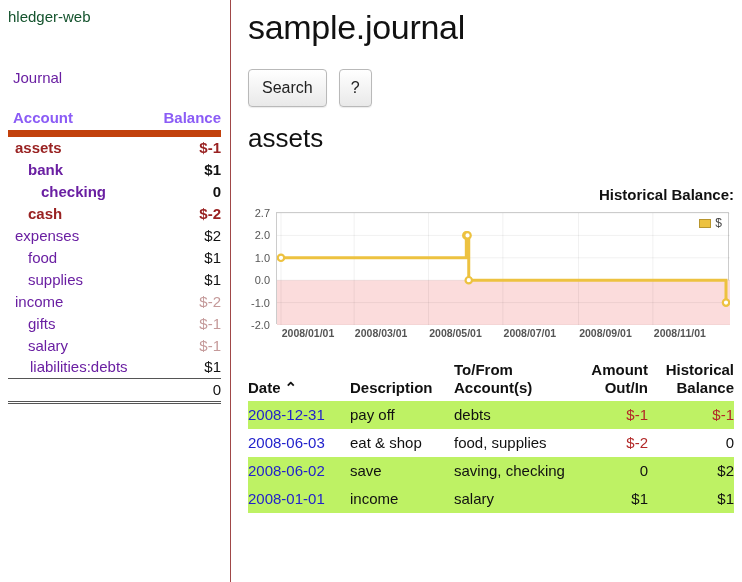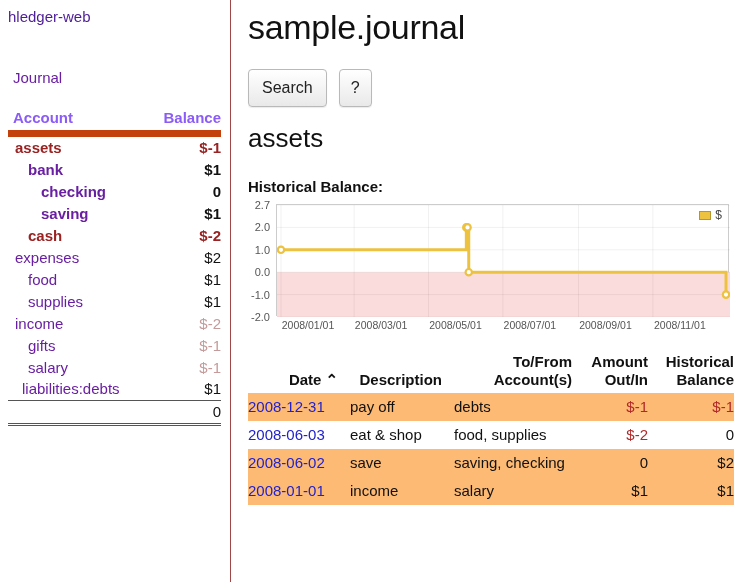--- a/index.html
+++ b/index.html
@@ -6,21 +6,21 @@
   html,body { margin:0; padding:0; }
   body {
     width:742px; height:582px; overflow:hidden;
     font-family:"Liberation Sans", sans-serif;
     font-size:15px; color:#111; background:#fff;
   }
   .page { display:flex; width:742px; height:582px; }
 
   
   .sidebar { flex:0 0 231px; width:231px; border-right:1px solid #a04848; padding:6px 9px 0 8px; }
-  .brand { color:#4c1d95; font-size:15px; text-decoration:none; display:inline-block; margin-top:2px; }
+  .brand { color:#14532d; font-size:15px; text-decoration:none; display:inline-block; margin-top:2px; }
   .journal-link { display:inline-block; margin:44px 0 0 5px; color:#6a1fa2; text-decoration:none; }
   .acct-table { width:100%; border-collapse:collapse; margin-top:21px; margin-left:0; font-size:15px; }
   .acct-table th { font-weight:700; text-align:left; padding:2px 0 4px 5px; border-bottom:7px solid #c2410c; color:#8b5cf6; }
   .acct-table th.r { text-align:right; padding-right:0; }
   .acct-table td { padding:2px 0; height:22px; }
   .acct-table td.bal { text-align:right; white-space:nowrap; }
   .acct { color:#6a1fa2; text-decoration:none; display:inline-block; }
   .acct.neg { color:#992222; }
   .bold { font-weight:bold; }
   .bal.neg { color:#992222; }
@@ -34,43 +34,43 @@
   .search-box { position:relative; width:352px; }
   .search-input { width:100%; height:38px; border:1px solid #ccc; border-radius:4px;
     padding:6px 28px 6px 12px; font-size:16px; color:#333; font-family:inherit;
     box-shadow:inset 0 1px 1px rgba(0,0,0,.08); outline:none; }
   .clear-icon { position:absolute; right:9px; top:8px; color:#c2c2c2; font-size:17px; cursor:pointer; line-height:1.2; }
   .btn { height:38px; border:1px solid #b9b9b9; border-radius:4px;
     background:linear-gradient(#ffffff,#e9e9e9); font-size:16px; color:#222;
     padding:0 13px; font-family:inherit; box-shadow:0 1px 1px rgba(0,0,0,.08); cursor:pointer; }
   .btn.help { padding:0 11px; }
   .acct-heading { font-size:26px; font-weight:400; margin:16px 0 0; }
-  .chart-title { font-weight:bold; font-size:15px; margin:24px 0 9px; }
+  .chart-title { font-weight:bold; font-size:15px; margin:32px 0 9px;text-align:right; }
 
   
   .chart { position:relative; padding-left:28px; width:483px; }
   .plot { position:relative; width:453px; height:112px; border:1px solid #ccc; background:#fff; }
   .plot svg { display:block; }
   .ylabels { position:absolute; left:0; top:1px; width:24px; height:112px; }
   .ytick { position:absolute; right:2px; font-size:11px; color:#555; line-height:13px; }
-  .xlabels { position:relative; height:18px; }
+  .xlabels { position:relative; height:18px;font-weight:bold; }
   .xtick { position:absolute; top:3px; width:62px; text-align:center; font-size:10.5px; color:#555; white-space:nowrap; }
   .legend { position:absolute; top:2px; right:3px; display:flex; align-items:center; gap:4px;
     font-size:12px; color:#444; background:rgba(255,255,255,.75); padding:1px 3px; }
   .swatch { width:12px; height:9px; background:#edc240; border:1px solid #b8962e; display:inline-block; }
 
   
   .register { width:100%; border-collapse:collapse; margin-top:16px; table-layout:fixed; font-size:15px; }
-  .register th { font-weight:bold; text-align:right; vertical-align:bottom;
+  .register th { font-weight:bold; text-align:left; vertical-align:bottom;
     padding:3px 6px 5px; white-space:pre-line; line-height:1.18; }
   .register th.r, .register td.r { text-align:right; }
   .register th:first-child, .register td:first-child { padding-left:0; }
   .register th:last-child, .register td:last-child { padding-right:0; }
   .register td { padding:5px 6px 6px; vertical-align:top; }
-  .register tr.shaded { background:#fdba74; }
+  .register tr.shaded { background:#bef264; }
   .date-link { color:#2222cc; text-decoration:none; white-space:nowrap; }
   .register .neg { color:#b22828; }
   .sort-icon { font-weight:bold; font-size:15px; margin-left:4px; }
 </style>
 </head>
 <body>
 
 <div class="page">
 
   <div class="sidebar">
@@ -92,24 +92,20 @@
           </tr>
           <tr>
             <td><a href="#" class="acct bold" style="margin-left: 20px;">bank</a></td>
             <td class="bal bold">$1</td>
           </tr>
           <tr>
             <td><a href="#" class="acct bold" style="margin-left: 33px;">checking</a></td>
             <td class="bal bold">0</td>
           </tr>
           <tr>
-            <td><a href="#" class="acct bold" style="margin-left: 33px;">saving</a></td>
-            <td class="bal bold">$1</td>
-          </tr>
-          <tr>
             <td><a href="#" class="acct neg bold" style="margin-left: 20px;">cash</a></td>
             <td class="bal neg bold">$-2</td>
           </tr>
           <tr>
             <td><a href="#" class="acct" style="margin-left: 7px;">expenses</a></td>
             <td class="bal">$2</td>
           </tr>
           <tr>
             <td><a href="#" class="acct" style="margin-left: 20px;">food</a></td>
             <td class="bal">$1</td>
@@ -124,21 +120,21 @@
           </tr>
           <tr>
             <td><a href="#" class="acct" style="margin-left: 20px;">gifts</a></td>
             <td class="bal neg-faded">$-1</td>
           </tr>
           <tr>
             <td><a href="#" class="acct" style="margin-left: 20px;">salary</a></td>
             <td class="bal neg-faded">$-1</td>
           </tr>
           <tr>
-            <td><a href="#" class="acct" style="margin-left: 14px; text-align: center;">liabilities:debts</a></td>
+            <td><a href="#" class="acct" style="margin-left: 22px; text-align: center;">liabilities:debts</a></td>
             <td class="bal">$1</td>
           </tr>
         </tbody>
       <tfoot>
         <tr class="total-row">
           <td></td>
           <td>0</td>
         </tr>
       </tfoot>
     </table>

